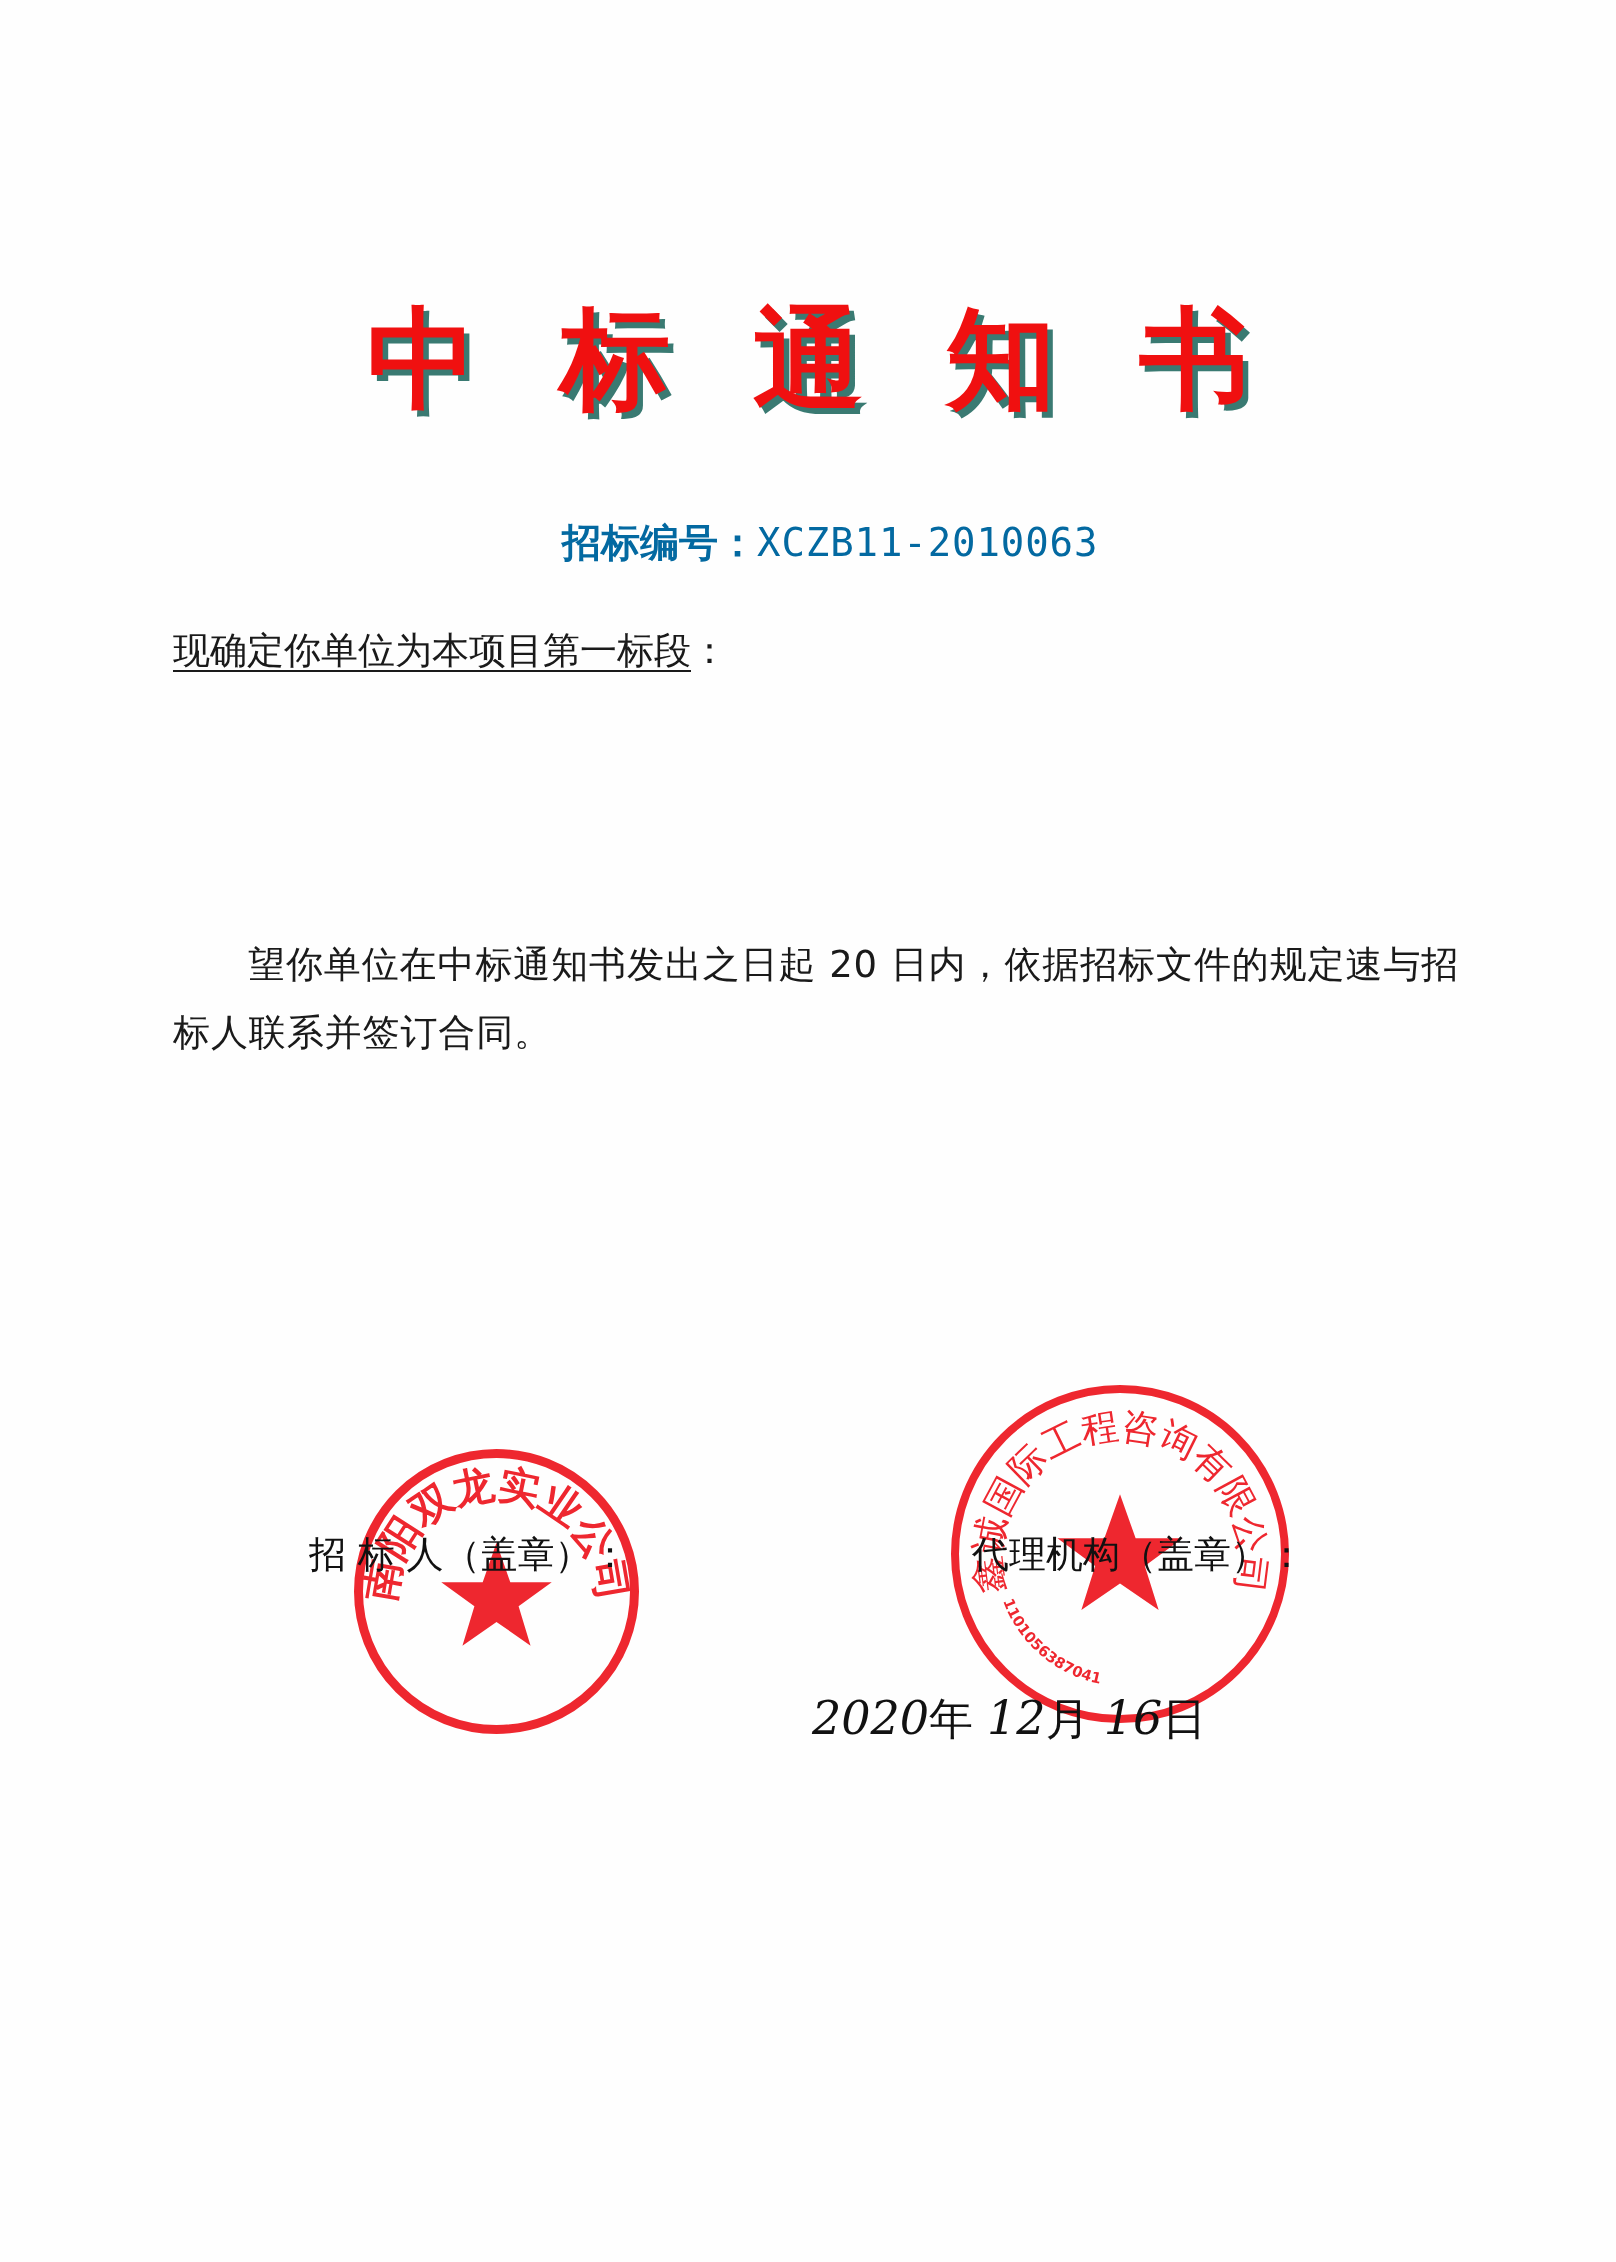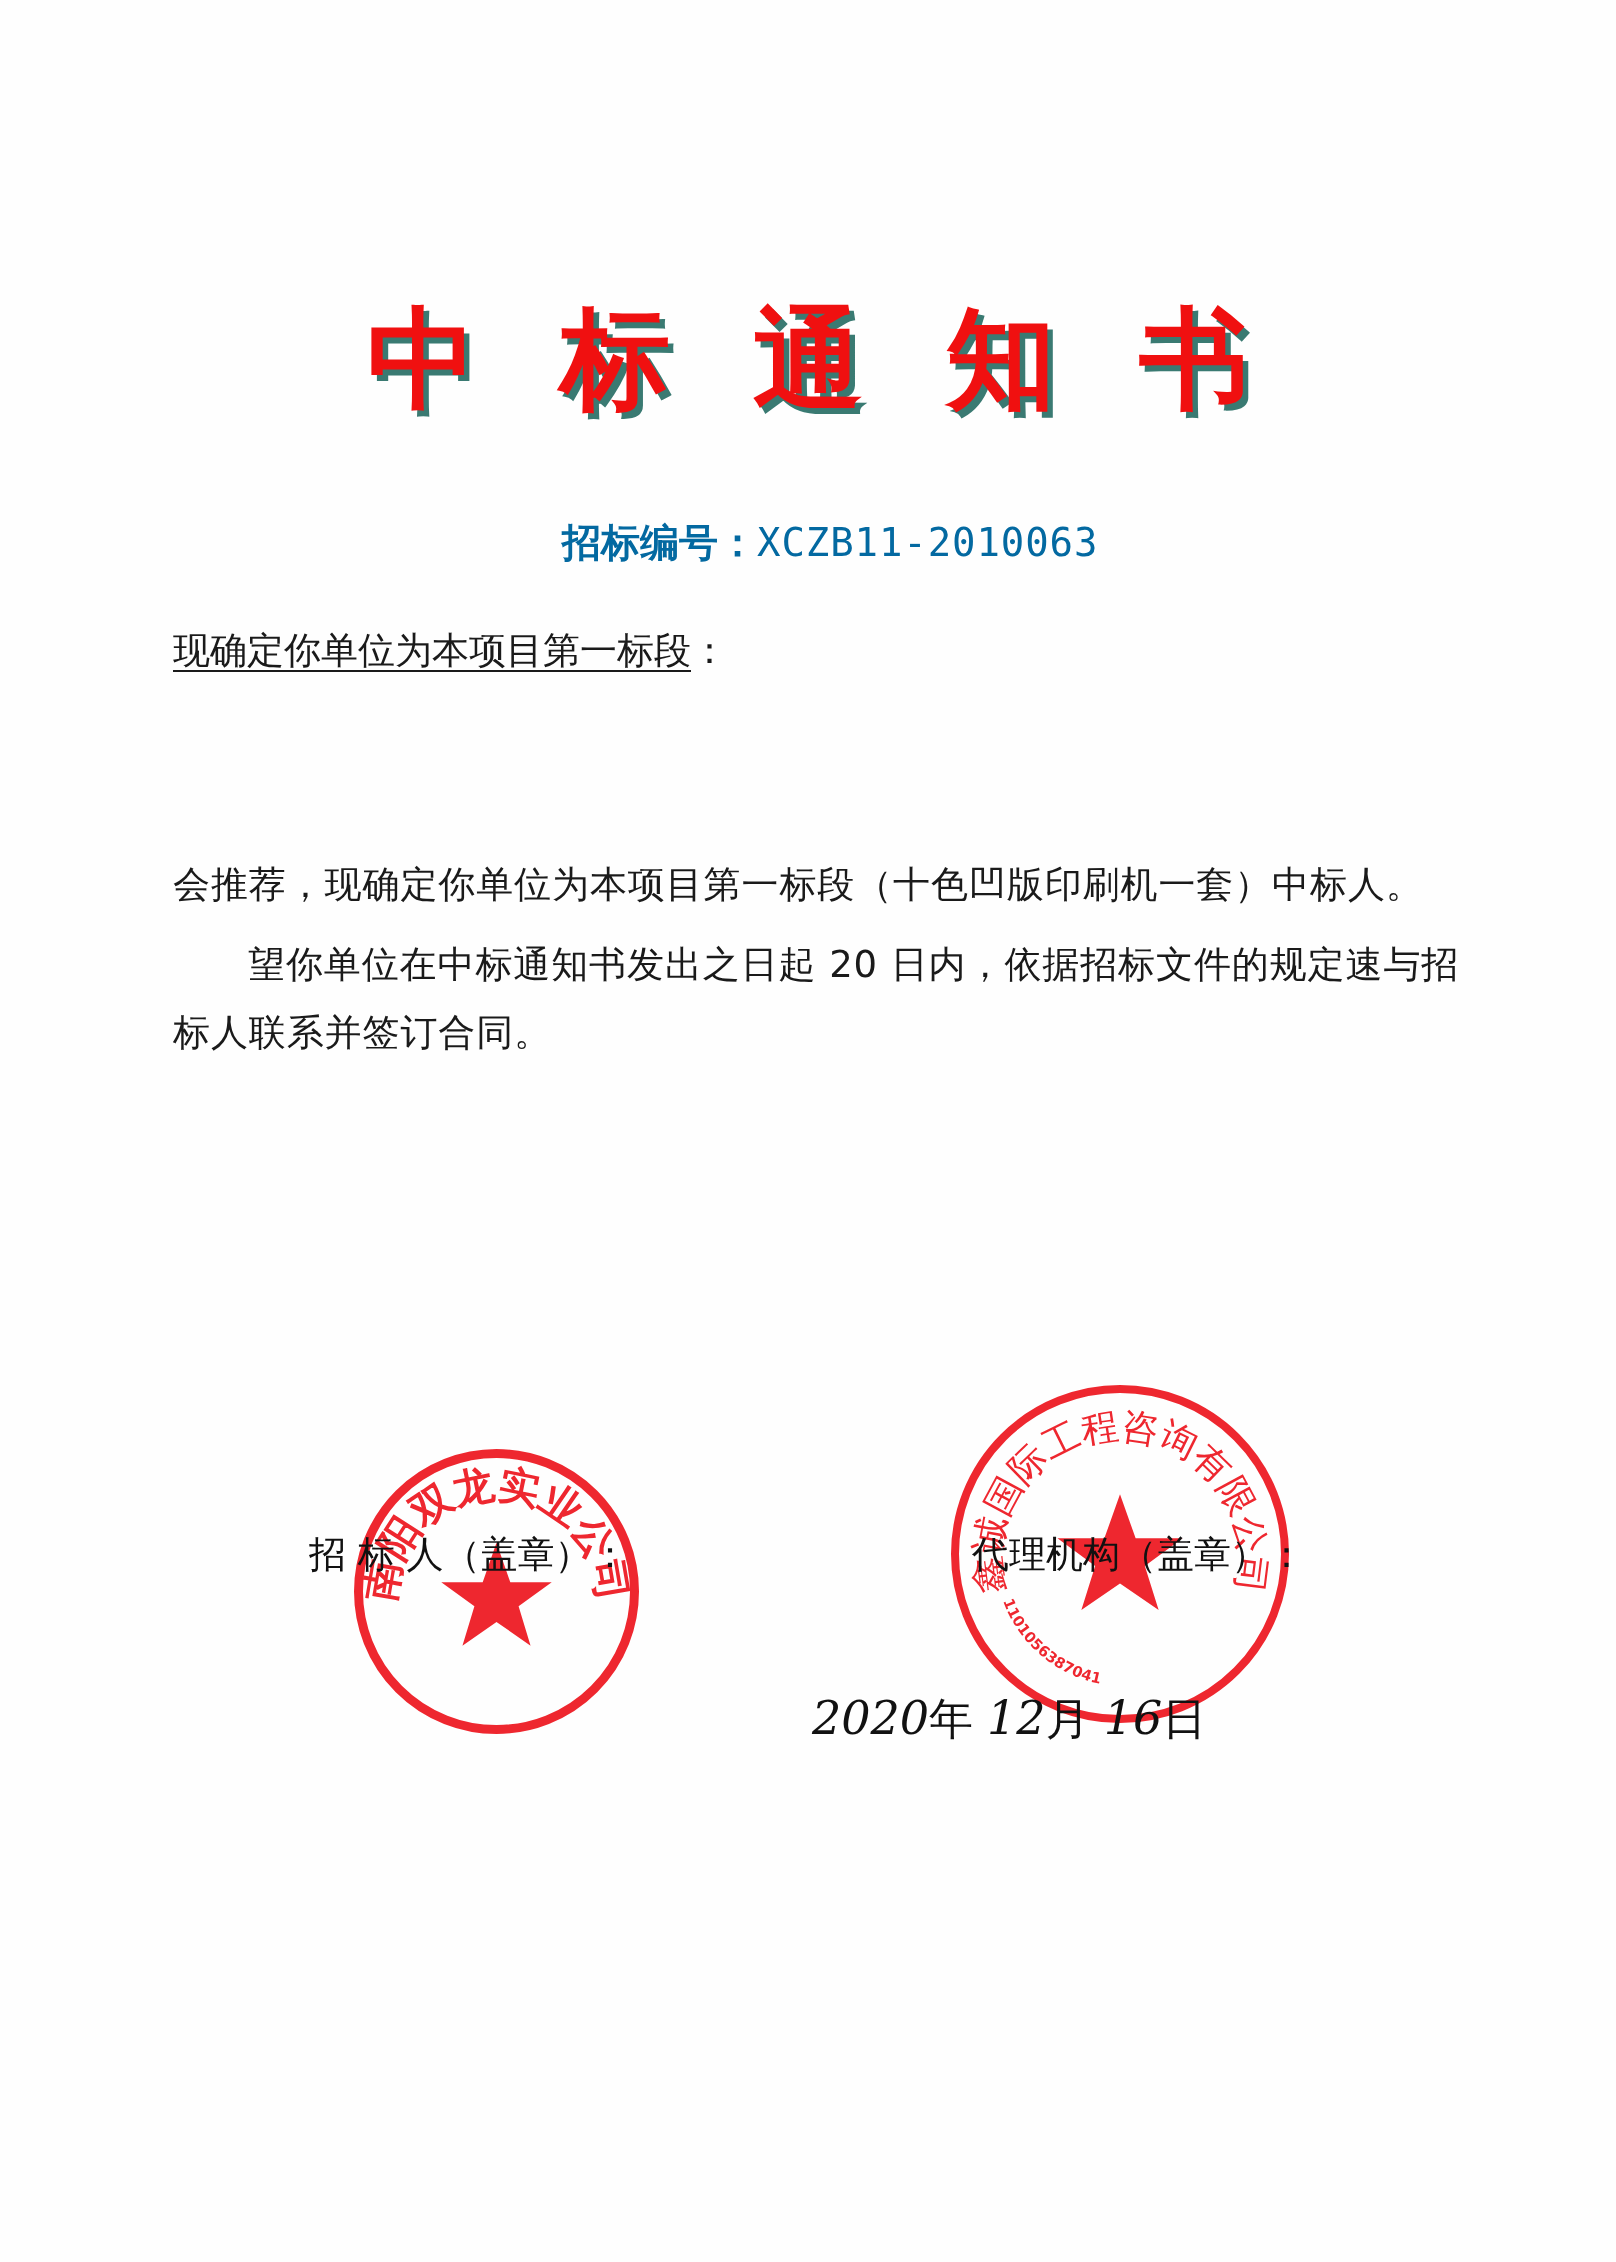--- a/index.html
+++ b/index.html
@@ -128,21 +128,20 @@
   </div>
 
   <div class="bid-number">
     <span class="label">招标编号：</span><span class="value">XCZB11-2010063</span>
   </div>
 
   <div class="addressee">
     <span class="name">现确定你单位为本项目第一标段</span><span>：</span>
   </div>
 
-  <div class="para-line l3">会推荐，现确定你单位为本项目第一标段（十色凹版印刷机一套）中标人。</div>
   <div class="para-line l4">望你单位在中标通知书发出之日起 20 日内，依据招标文件的规定速与招</div>
   <div class="para-line l5">标人联系并签订合同。</div>
 
   <div class="seal seal-left">
     <svg viewBox="0 0 290 290">
       <defs>
         <path id="arcL" d="M 45 200 A 110 110 0 1 1 245 200"></path>
       </defs>
       <text font-size="44" fill="#ee1c24" font-weight="bold" font-family="DejaVu Sans, sans-serif">
         <textPath href="#arcL" startOffset="50%" text-anchor="middle">南阳双龙实业公司</textPath>

